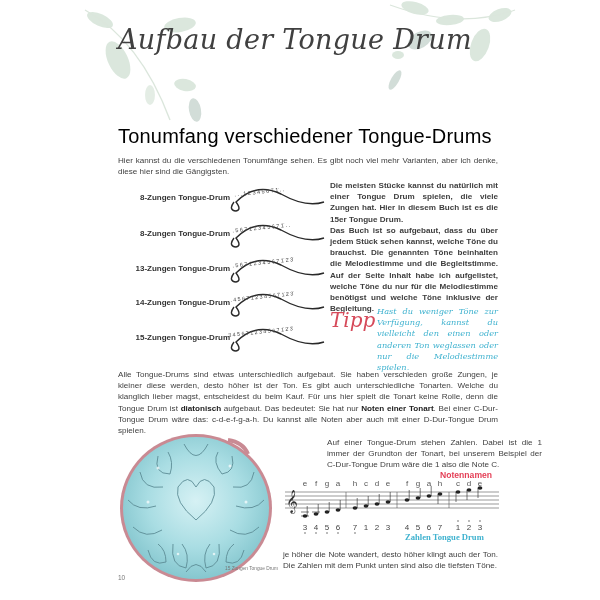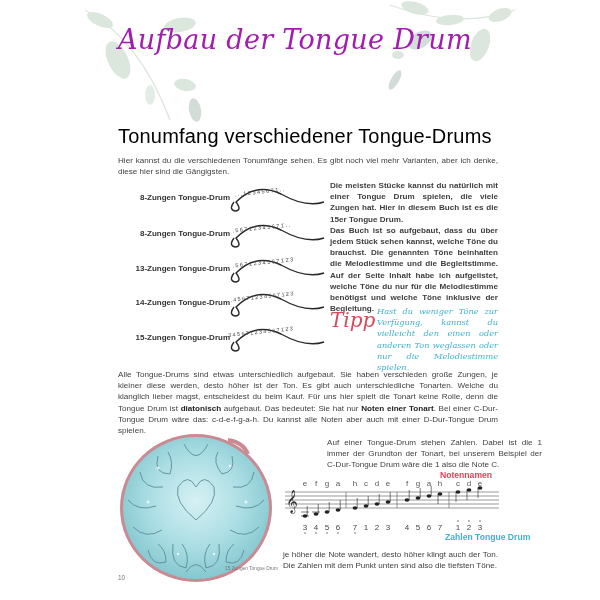--- a/index.html
+++ b/index.html
@@ -1,29 +1,29 @@
 <!DOCTYPE html>
 <html><head>
 <meta charset="utf-8">
 <style>
   html, body { margin:0; padding:0; background:#ffffff; }
   body { width:600px; height:600px; position:relative; overflow:hidden; font-family:"DejaVu Sans Condensed","DejaVu Sans", sans-serif; color:#3a3a3a; }
   .page { position:absolute; left:85px; top:0; width:430px; height:600px; background:#fff; }
   .leaves { position:absolute; pointer-events:none; }
-  .title { position:absolute; left:118px; top:24px; font-family:"DejaVu Serif", serif; font-style:italic; font-size:27px; color:#a21caf; letter-spacing:0.3px; white-space:nowrap; }
+  .title { position:absolute; left:118px; top:24px; font-family:"DejaVu Serif", serif; font-style:italic; font-size:27px; color:#404040; letter-spacing:0.3px; white-space:nowrap; }
   .h2 { position:absolute; left:118px; top:125px; font-size:20px; color:#000000; font-family:"Liberation Sans", sans-serif; letter-spacing:0.2px; }
   .para { position:absolute; font-family:"Liberation Sans", sans-serif; font-size:8.1px; line-height:11.2px; color:#3e3e3e; text-align:justify; }
   .drum-row { position:absolute; left:118px; display:flex; align-items:center;text-align:right; }
   .drum-label { font-family:"Liberation Sans", sans-serif; font-weight:bold; font-size:8px; color:#333; width:112px; }
   .scale-svg { position:absolute; }
   .tipp-word { position:absolute; left:330px; top:308px; font-family:"DejaVu Serif", serif; font-style:italic; font-size:20px; color:#d64a5a; }
   .tipp-text { position:absolute; left:377px; top:306px; width:121px; font-family:"DejaVu Serif", serif; font-style:italic; font-size:8.2px; line-height:11.2px; color:#3fb2cf; text-align:justify; }
   .bold { font-weight:bold; color:#222; }
   .notennamen { position:absolute; left:440px; top:470px; font-family:"Liberation Sans", sans-serif; font-weight:bold; font-size:8.6px; color:#e43f56; }
-  .zahlen-label { position:absolute; left:405px; top:532px; font-family:Liberation Sans, sans-serif; font-weight:bold; font-size:8.6px; color:#3fb2cf;margin-left:40px; }
+  .zahlen-label { position:absolute; left:405px; top:532px; font-family:Liberation Serif, serif; font-weight:bold; font-size:8.6px; color:#3fb2cf; }
   .caption { position:absolute; left:225px; top:566px; font-family:"Liberation Sans", sans-serif; font-size:4.8px; color:#777; }
   .page-num { position:absolute; left:118px; top:574px; font-family:"Liberation Sans", sans-serif; font-size:6.5px; color:#777; }
 </style>
 </head>
 <body>
 
 <div class="page"></div>
 
 <svg class="leaves" style="left:80px;top:0;" width="140" height="130" viewBox="0 0 140 130">
   <g fill="#cfe0d2" opacity="0.75">

